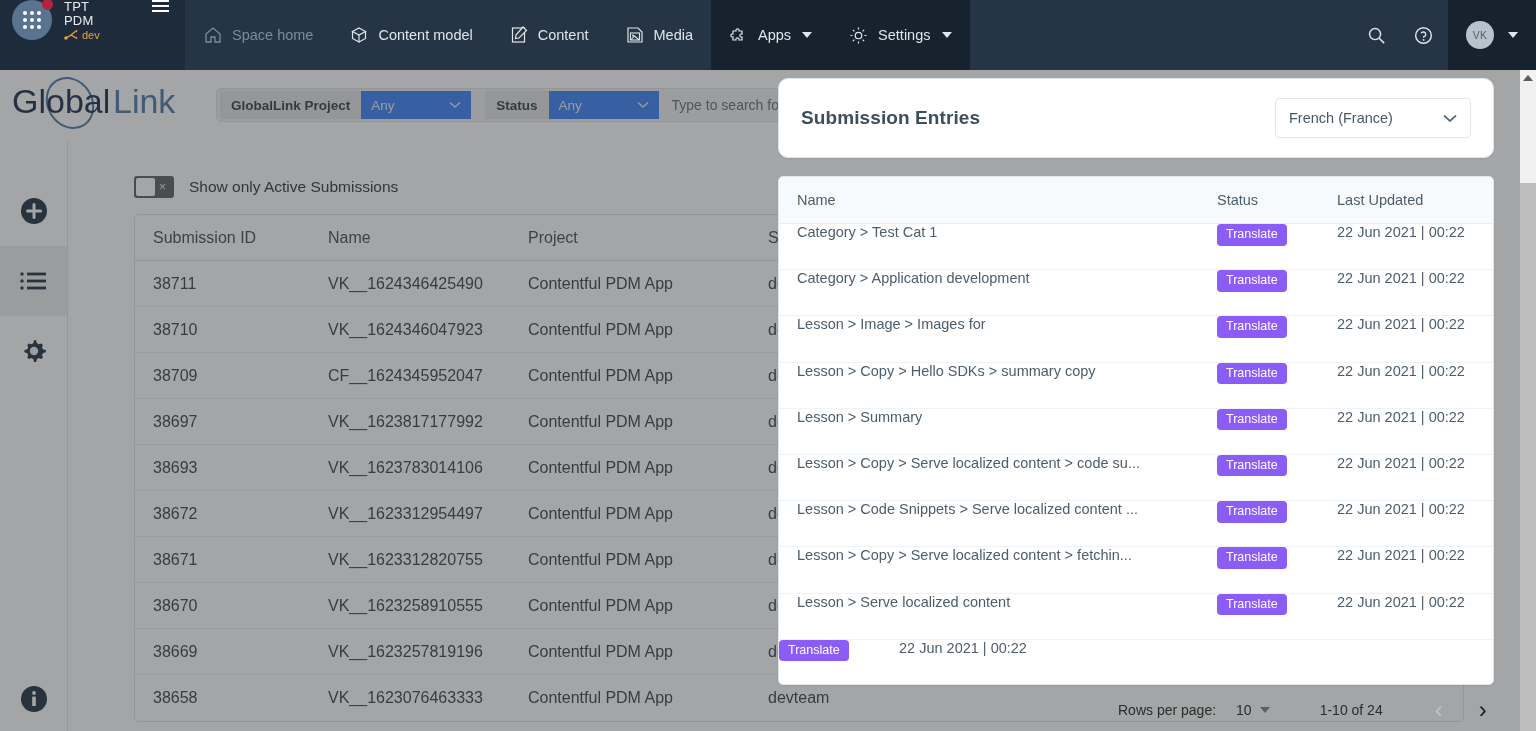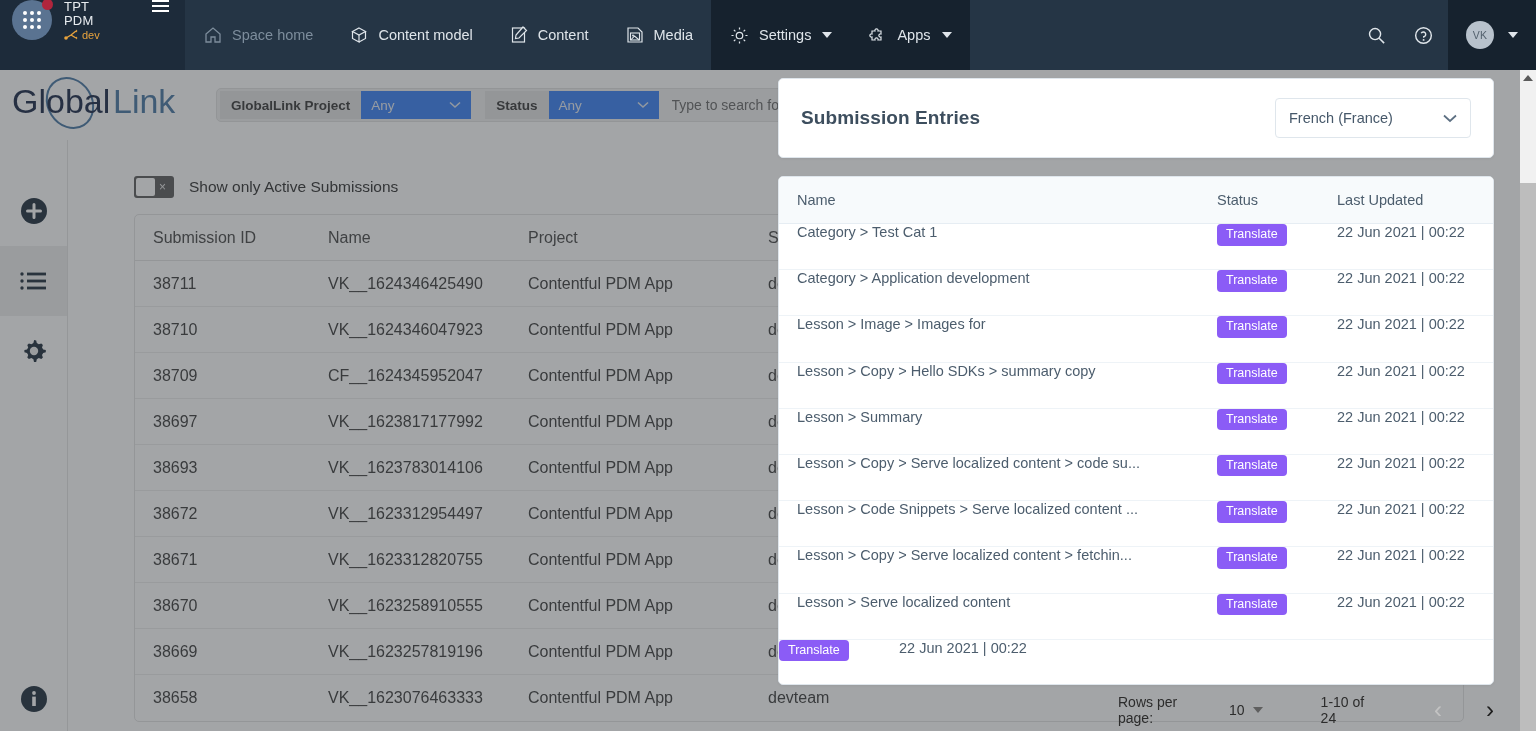--- a/index.html
+++ b/index.html
@@ -168,21 +168,21 @@
   }
   .sb-thumb {
     position: absolute; top: 113px; left: 0; width: 16px; height: 548px;
     background: #bdbdbd; cursor: pointer;
   }
 
   
   .panel { position: absolute; z-index: 10; }
   .panel-head {
     top: 78px; left: 778px; width: 716px; height: 80px;
-    background: #fff; border: 1px solid #dfe6ec; border-radius: 5px;
+    background: #fff; border: 1px solid #dfe6ec; border-radius: 10px;
     display: flex; align-items: center; justify-content: space-between;
     padding: 0 22px;
     box-shadow: 0 1px 3px rgba(0,0,0,.05);
   }
   .panel-title { font-size: 19px; font-weight: bold; color: #3d4e5e; letter-spacing: .1px; }
   .lang-select {
     width: 196px; height: 40px; border: 1px solid #dfe6ec; border-radius: 4px;
     display: flex; align-items: center; justify-content: space-between;
     padding: 0 13px; font-size: 14.5px; color: #46586a; cursor: pointer; background: #fff;
   }
@@ -208,21 +208,21 @@
   .pt-head .pt-name, .pt-head .pt-status, .pt-head .pt-date { color: #4c5d6d; }
   .badge {
     display: inline-block; background: #8b5cf6; color: #fff;
     font-size: 12.5px; padding: 4px 9px 5px; border-radius: 4px; cursor: pointer;
     line-height: 1;
   }
 
   .pager {
     position: absolute; z-index: 10;
     top: 692px; left: 1118px; width: 376px; height: 36px;
-    display: flex; align-items: center; gap: 16px;
+    display: flex; align-items: center; gap: 8px;
     font-size: 14px; color: #2c2c2c;
   }
   .pager-label { }
   .pager-rows { display: flex; align-items: center; gap: 8px; margin-left: 12px; cursor: pointer; }
   .pager-caret { width: 0; height: 0; border-left: 5px solid transparent; border-right: 5px solid transparent; border-top: 6px solid #5f5f5f; }
   .pager-range { margin-left: 42px; }
   .pager-prev { margin-left: 44px; cursor: pointer; color: #c3c3c3; font-size: 24px; line-height: 1; }
   .pager-next { margin-left: 28px; cursor: pointer; color: #1d1d1d; font-size: 24px; line-height: 1; }
 </style>
 </head>
@@ -298,37 +298,37 @@
         <svg width="20" height="20" viewBox="0 0 20 20">
           <path d="M3 3 H13 L17 7 V17 H3 Z" fill="none" stroke="#dfe5ea" stroke-width="1.2"></path>
           <rect x="5.5" y="8" width="9" height="7" fill="none" stroke="#dfe5ea" stroke-width="1.1"></rect>
           <circle cx="8" cy="10.5" r="1" fill="#dfe5ea"></circle>
           <path d="M5.8 15 L9.5 11 L14.2 15" fill="none" stroke="#dfe5ea" stroke-width="1.1"></path>
         </svg>
         <span>Media</span>
       </div>
 
       <div class="nav-item shaded">
+        <svg width="20" height="20" viewBox="0 0 20 20">
+          <path d="M4 6 H7 a1.6 1.6 0 1 1 3 0 h3 v3 a1.6 1.6 0 1 0 0 3 v3 h-3 a1.6 1.6 0 1 0 -3 0 H4 v-3 a1.6 1.6 0 1 1 0 -3 Z" fill="none" stroke="#dfe5ea" stroke-width="1.2"></path>
+        </svg>
+        <span>Apps</span>
+        <span class="nav-caret"></span>
+      </div>
+
+      <div class="nav-item shaded">
         <svg width="21" height="21" viewBox="0 0 22 22">
           <g fill="none" stroke="#dfe5ea" stroke-width="1.3">
             <circle cx="11" cy="11" r="3.4"></circle>
             <path d="M11 2.6 v2.2 M11 17.2 v2.2 M2.6 11 h2.2 M17.2 11 h2.2
                      M5.1 5.1 l1.6 1.6 M15.3 15.3 l1.6 1.6
                      M16.9 5.1 l-1.6 1.6 M6.7 15.3 l-1.6 1.6"></path>
           </g>
         </svg>
         <span>Settings</span>
-        <span class="nav-caret"></span>
-      </div>
-
-      <div class="nav-item shaded">
-        <svg width="20" height="20" viewBox="0 0 20 20">
-          <path d="M4 6 H7 a1.6 1.6 0 1 1 3 0 h3 v3 a1.6 1.6 0 1 0 0 3 v3 h-3 a1.6 1.6 0 1 0 -3 0 H4 v-3 a1.6 1.6 0 1 1 0 -3 Z" fill="none" stroke="#dfe5ea" stroke-width="1.2"></path>
-        </svg>
-        <span>Apps</span>
         <span class="nav-caret"></span>
       </div>
 
     </div>
 
     <div class="nav-spacer"></div>
 
     <div class="nav-right">
       <div class="nav-icon-btn">
         <svg width="21" height="21" viewBox="0 0 22 22">

